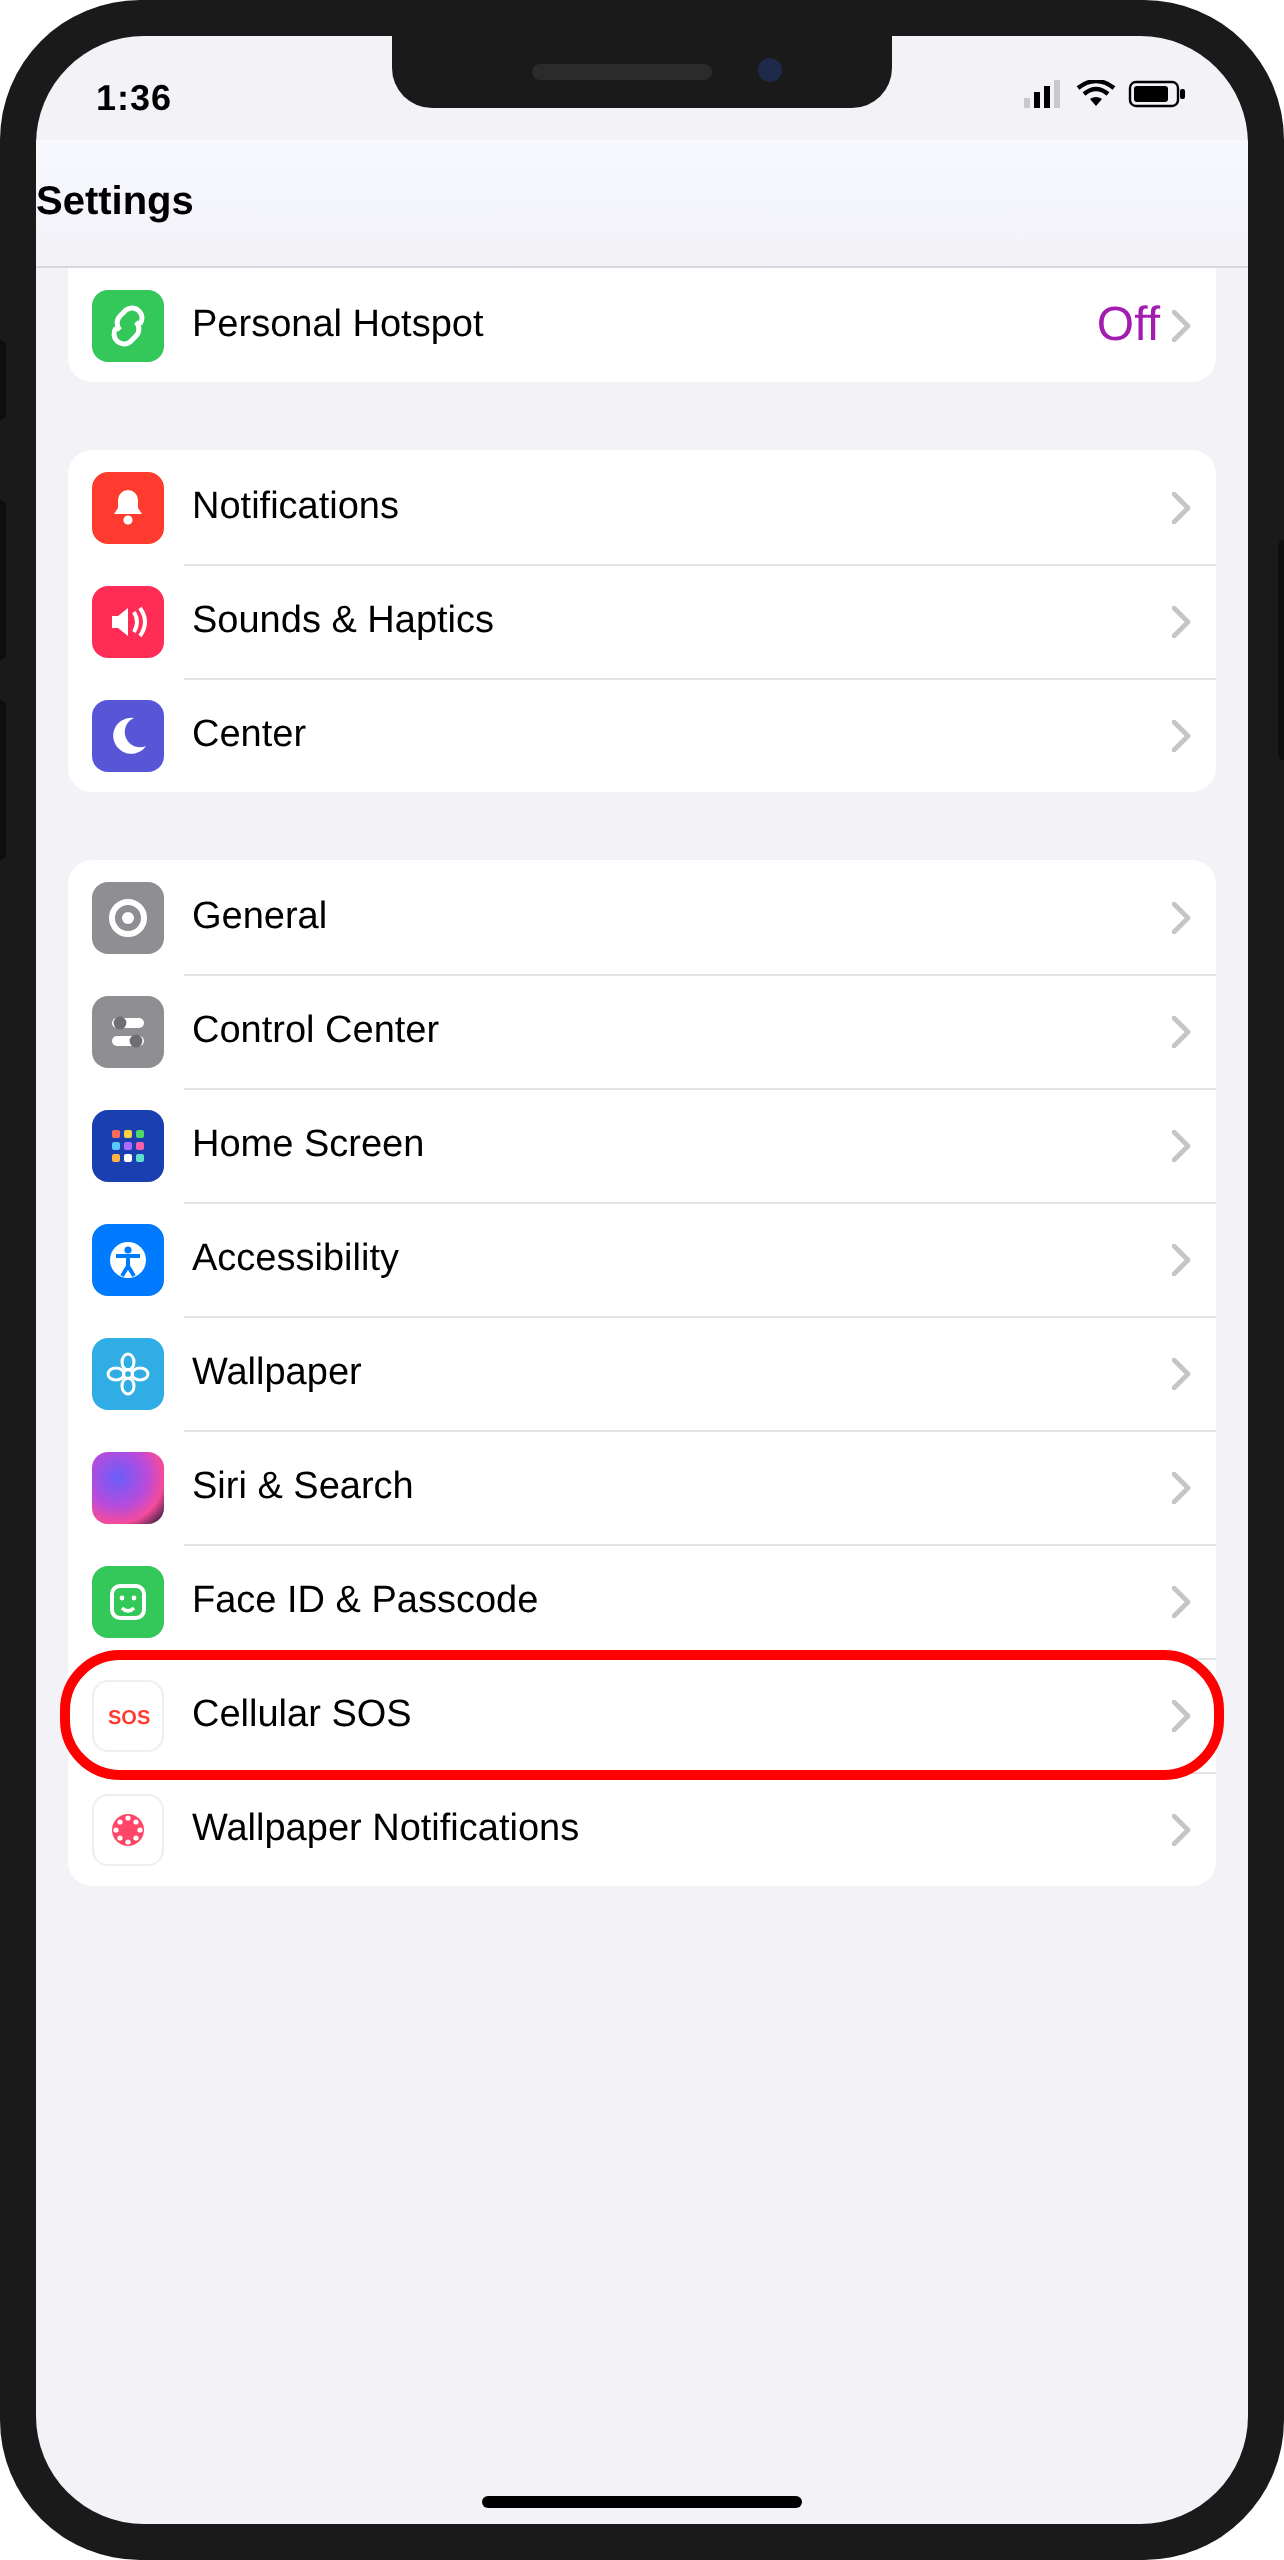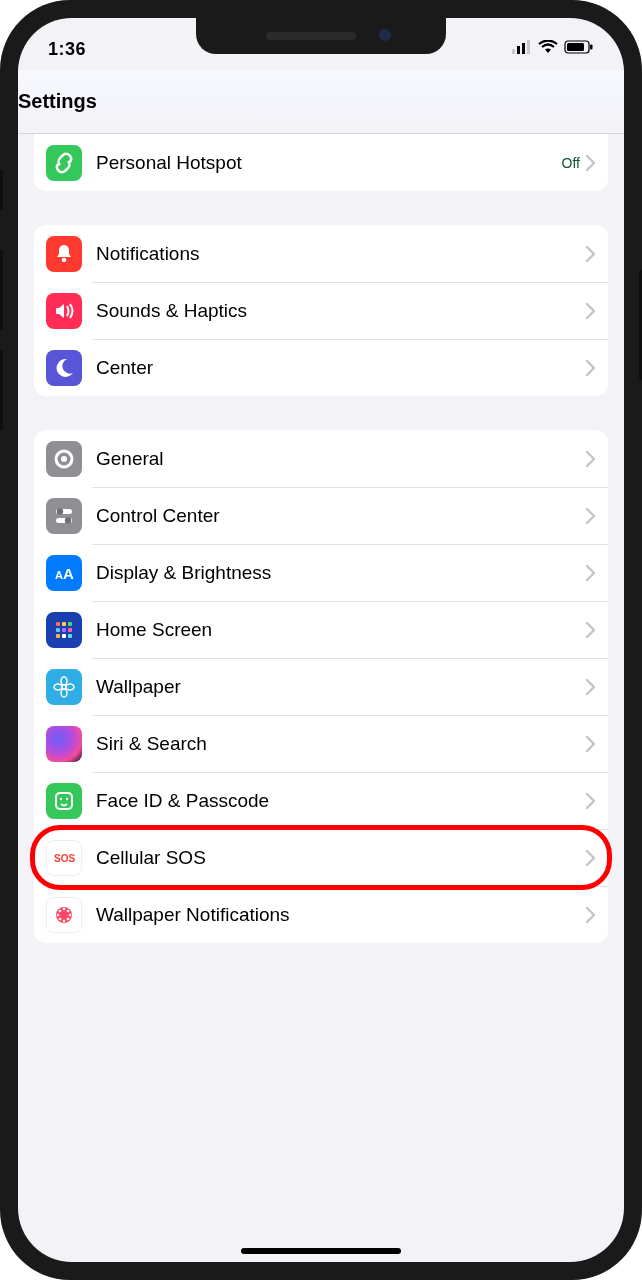--- a/index.html
+++ b/index.html
@@ -80,21 +80,21 @@
   .row + .row::before{
     content:""; position:absolute; top:0; left:58px; right:0; height:1px; background:#e2e2e5;
   }
   .icon{
     width:36px; height:36px; border-radius:8px;
     display:flex; align-items:center; justify-content:center;
     flex-shrink:0; margin-right:14px;
   }
   .icon svg{ width:22px; height:22px; }
   .label{ font-size:19px; color:#000; flex:1; }
-  .value{ font-size:14px; color:#14532d; margin-right:6px; }
+  .value{ font-size:24px; color:#a21caf; margin-right:6px; }
   .chev{ flex-shrink:0; color:#c5c5c8; }
   .chev svg{ width:10px; height:16px; display:block; }
   
   .highlight-ring{
     position:absolute;
     border:5px solid #ff0000;
     border-radius:30px;
     pointer-events:none;
     z-index:60;
   }
@@ -235,40 +235,40 @@
                 <use href="#i-toggles"></use>
               </svg>
             </span>
             <span class="label">Control Center</span>
             <span class="chev">
               <svg viewBox="0 0 10 16">
                 <use href="#i-chev"></use>
               </svg>
             </span>
           </div>
-          <div class="row" id="row-display">
-            <span class="icon bg-blue">
-              <svg viewBox="0 0 22 22">
-                <use href="#i-textsize"></use>
-              </svg>
-            </span>
-            <span class="label">Display &amp; Brightness</span>
-            <span class="chev">
-              <svg viewBox="0 0 10 16">
-                <use href="#i-chev"></use>
-              </svg>
-            </span>
-          </div>
           <div class="row" id="row-homescreen">
             <span class="icon bg-bluegrid">
               <svg viewBox="0 0 22 22">
                 <use href="#i-appgrid"></use>
               </svg>
             </span>
             <span class="label">Home Screen</span>
+            <span class="chev">
+              <svg viewBox="0 0 10 16">
+                <use href="#i-chev"></use>
+              </svg>
+            </span>
+          </div>
+          <div class="row" id="row-accessibility">
+            <span class="icon bg-blue">
+              <svg viewBox="0 0 22 22">
+                <use href="#i-accessibility"></use>
+              </svg>
+            </span>
+            <span class="label">Accessibility</span>
             <span class="chev">
               <svg viewBox="0 0 10 16">
                 <use href="#i-chev"></use>
               </svg>
             </span>
           </div>
           <div class="row" id="row-wallpaper">
             <span class="icon bg-cyan">
               <svg viewBox="0 0 22 22">
                 <use href="#i-flower"></use>

